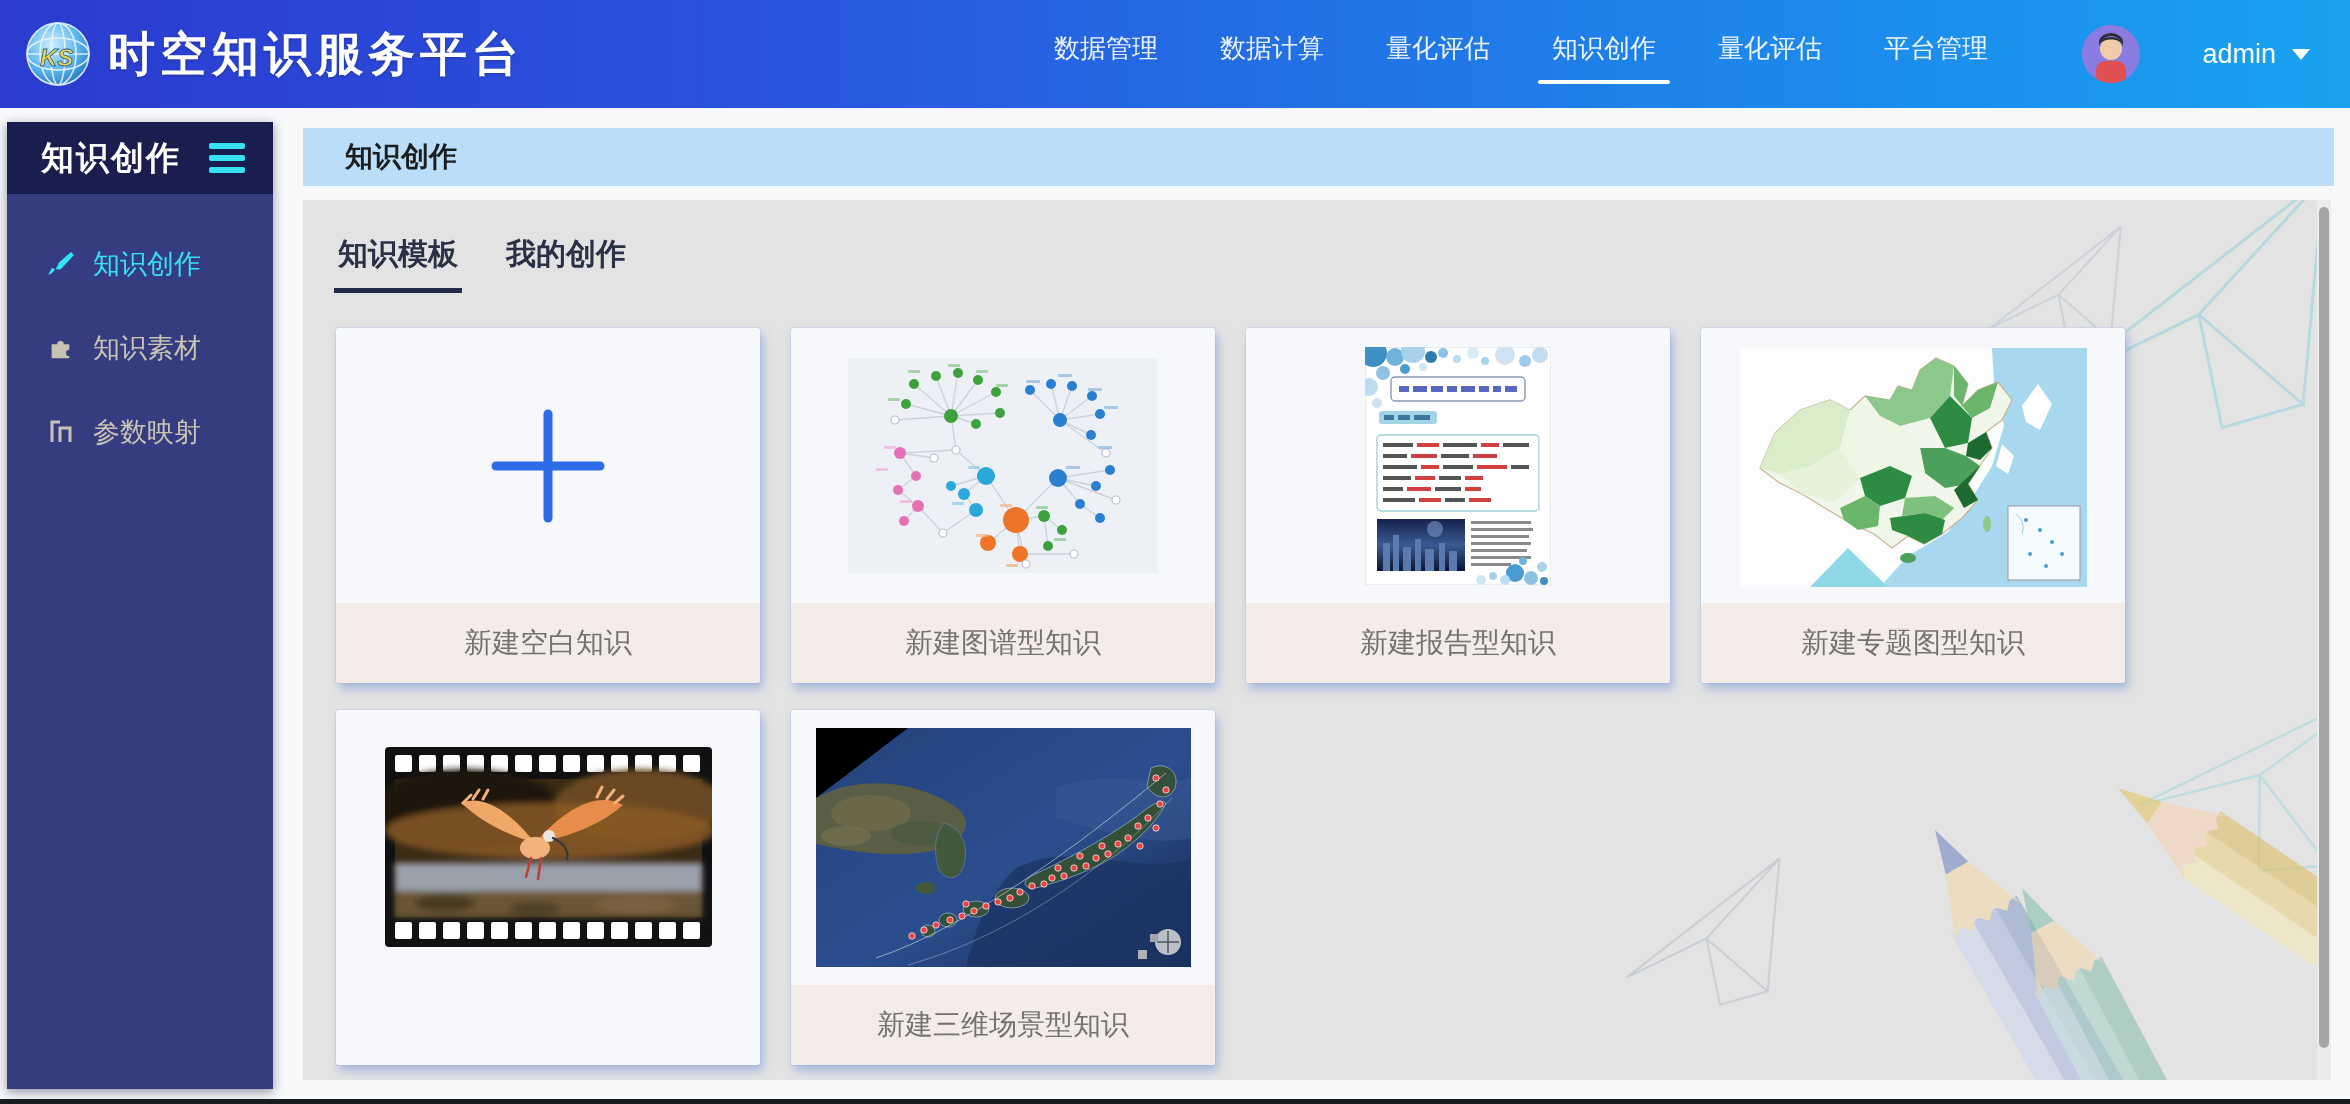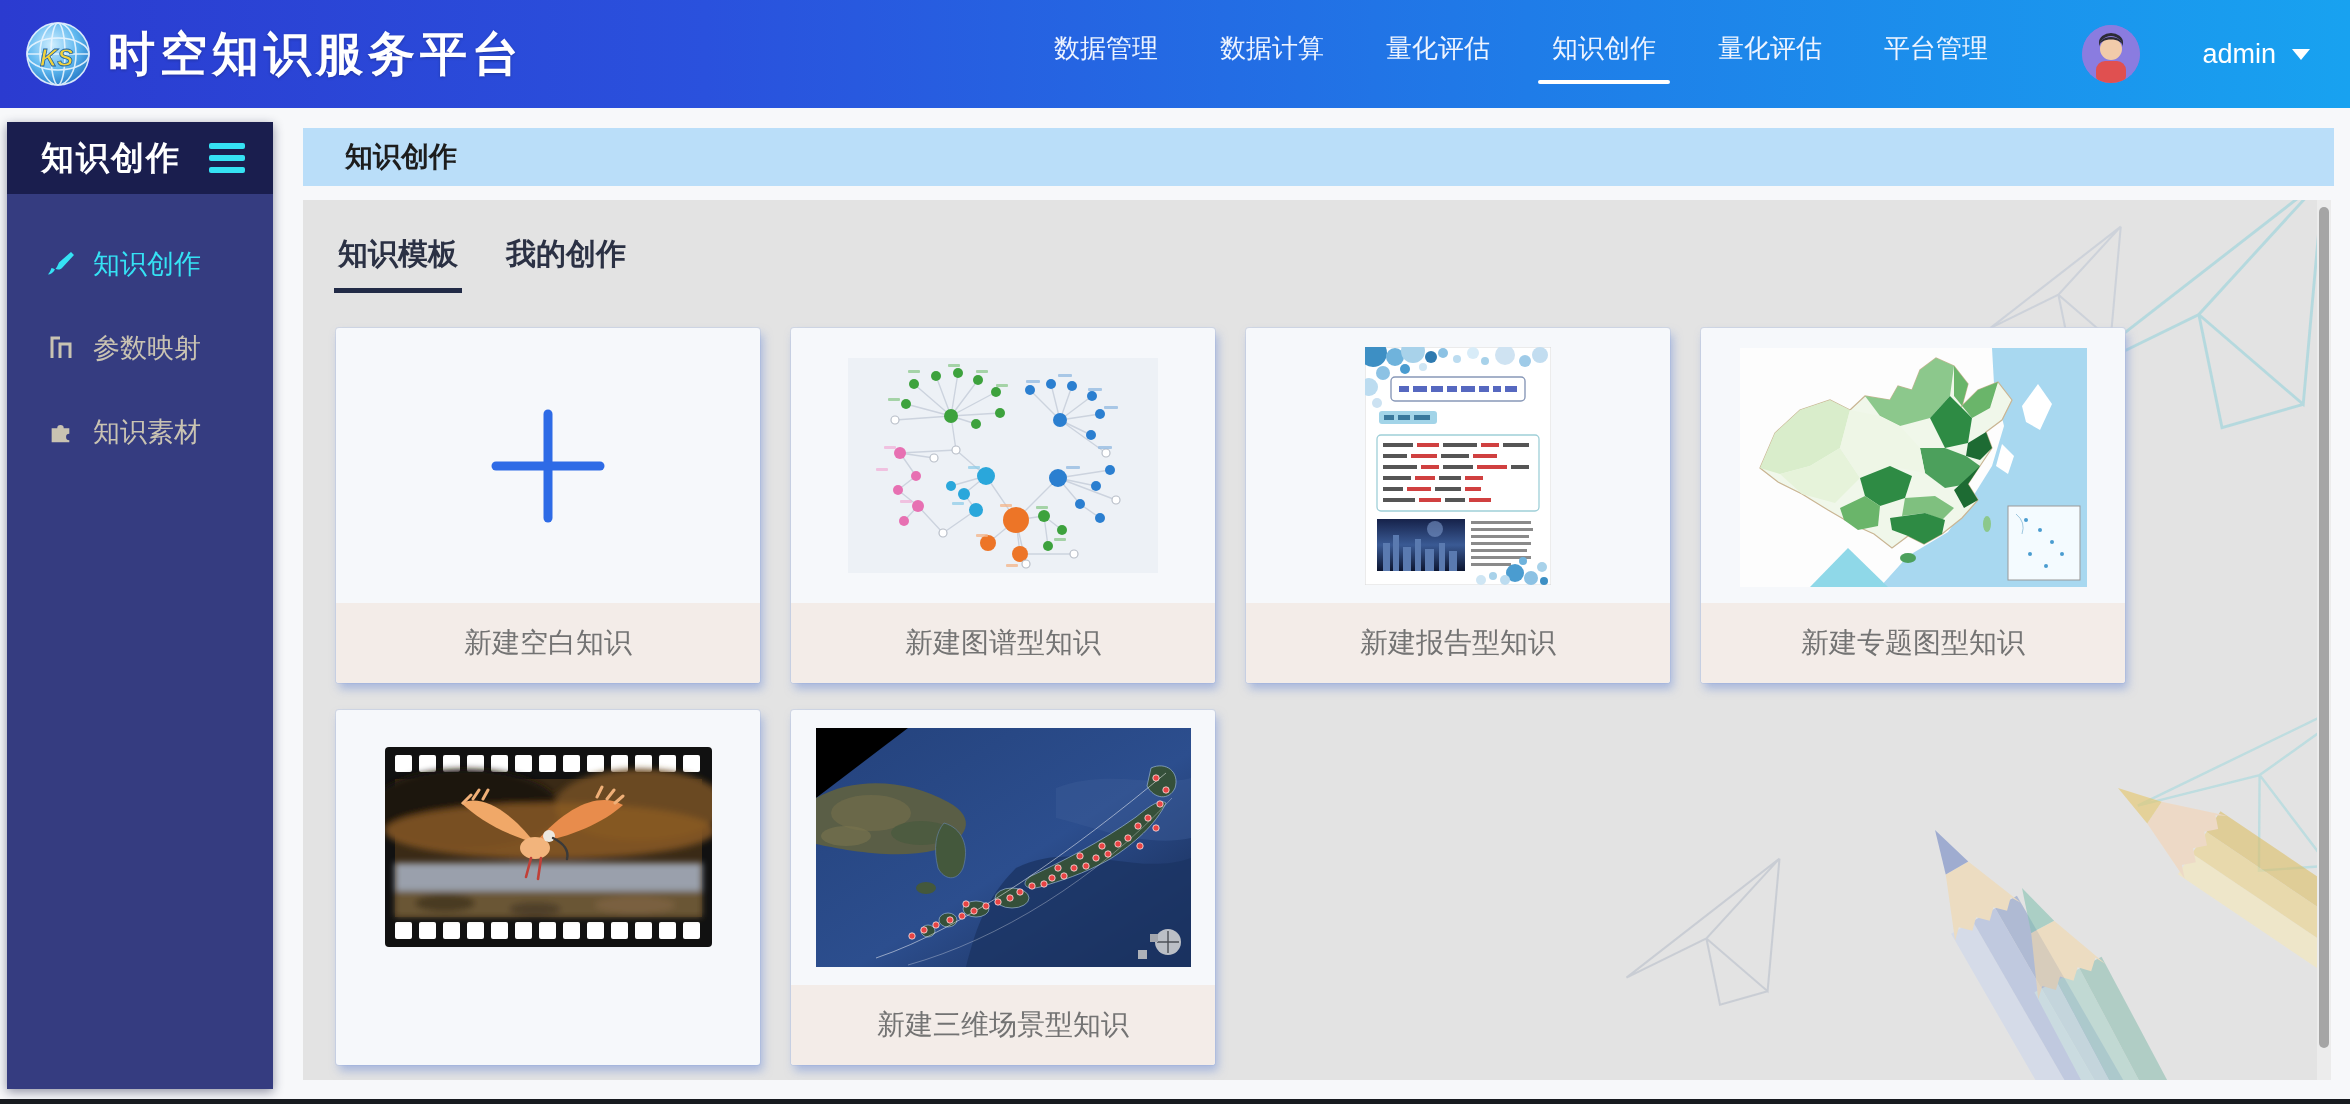--- a/index.html
+++ b/index.html
@@ -124,32 +124,32 @@
     <ul class="side-list">
       <li class="side-item active">
         <svg width="28" height="28" viewBox="0 0 28 28">
           <path d="M24,2 L27,5 L15,18 C13,20 10,20 8.5,18.8 C10.5,16.5 11,14.5 12,12.5 Z" fill="#35e2f4"></path>
           <path d="M8,19.5 C6,23 3.5,24.5 1,24.5 C2.5,22.5 3.5,21 4.5,18 C5.8,18.2 7,18.8 8,19.5 Z" fill="#35e2f4"></path>
         </svg>
         <span>知识创作</span>
       </li>
       <li class="side-item">
         <svg width="28" height="28" viewBox="0 0 28 28">
+          <path d="M4,10 h6 a3.5,3.5 0 1 1 7,0 h6 v6 a3.5,3.5 0 1 0 0,7 v2 h-19 Z" fill="#c9c3b2" transform="scale(0.93) translate(1,1)"></path>
+        </svg>
+        <span>知识素材</span>
+      </li>
+      <li class="side-item">
+        <svg width="28" height="28" viewBox="0 0 28 28">
           <g stroke="#c9c3b2" stroke-width="3" fill="none">
             <path d="M5,24 V4 h8"></path>
             <path d="M13,24 V10 h10 V24"></path>
           </g>
         </svg>
         <span>参数映射</span>
-      </li>
-      <li class="side-item">
-        <svg width="28" height="28" viewBox="0 0 28 28">
-          <path d="M4,10 h6 a3.5,3.5 0 1 1 7,0 h6 v6 a3.5,3.5 0 1 0 0,7 v2 h-19 Z" fill="#c9c3b2" transform="scale(0.93) translate(1,1)"></path>
-        </svg>
-        <span>知识素材</span>
       </li>
     </ul>
   </div>
 
   <div class="breadcrumb-bar">
     <span class="breadcrumb-text">知识创作</span>
   </div>
 
   <div class="panel">
 

